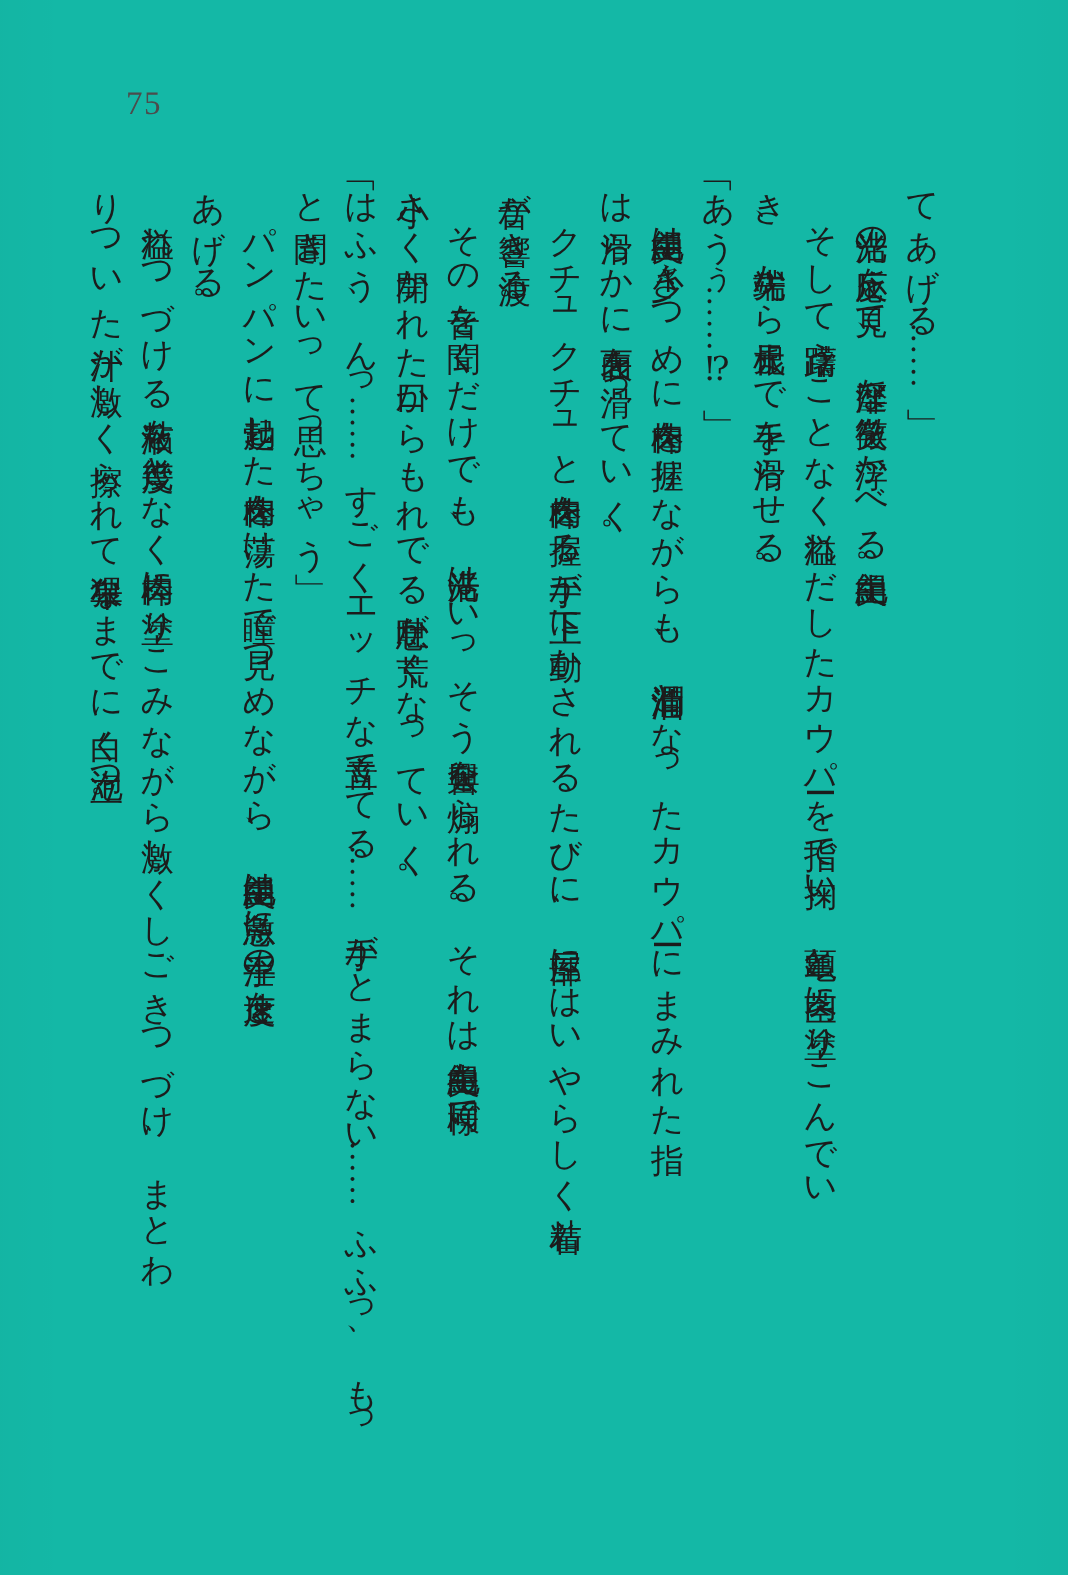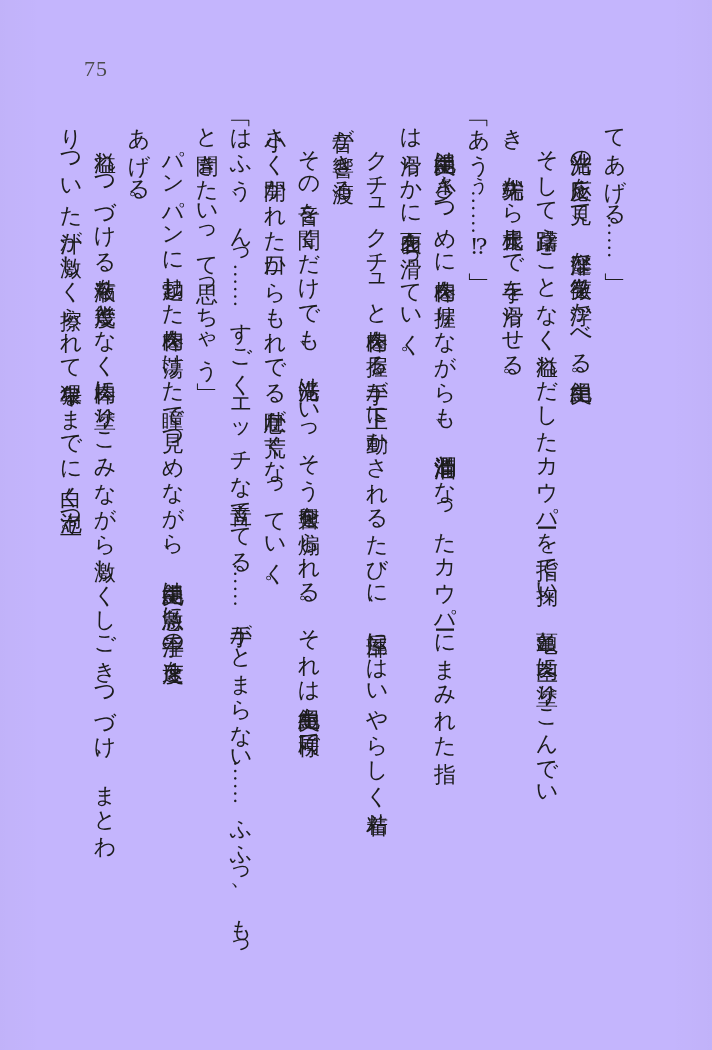--- a/index.html
+++ b/index.html
@@ -3,21 +3,21 @@
 <meta charset="utf-8">
 <style>
   html, body {
     margin: 0;
     padding: 0;
   }
   .page {
     position: relative;
     width: 712px;
     height: 1050px;
-    background: #c4b5fd;
+    background: #14b8a6;
     overflow: hidden;
     font-family: "Liberation Serif", "DejaVu Serif", serif;
   }
   
   .page::before {
     content: "";
     position: absolute;
     inset: 0;
     background:
       linear-gradient(to right, rgba(0,0,0,0.015), rgba(0,0,0,0) 6%),

